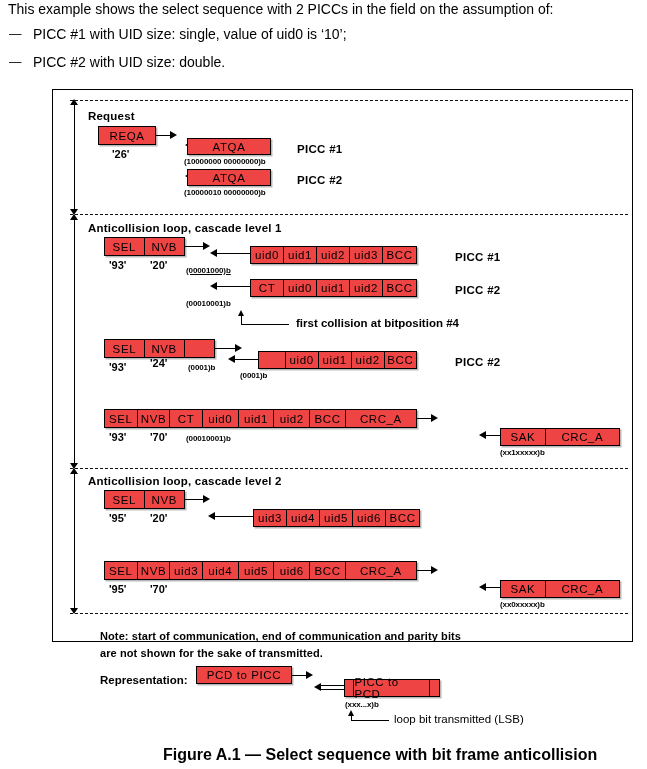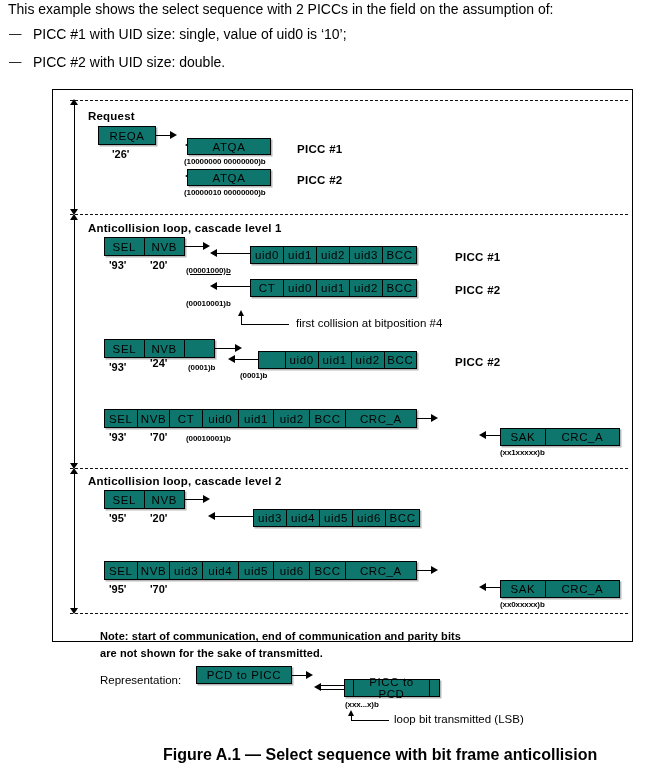--- a/index.html
+++ b/index.html
@@ -25,32 +25,32 @@
     position:absolute;height:0;border-top:1px dashed #111;
   }
   
   .vline{position:absolute;width:0;border-left:1.6px solid #000;}
   .arrw-up,.arrw-dn{position:absolute;width:0;height:0;
     border-left:4px solid transparent;border-right:4px solid transparent;}
   .arrw-up{border-bottom:6px solid #000;}
   .arrw-dn{border-top:6px solid #000;}
   
   .pkt{position:absolute;display:flex;border:1.4px solid #000;
-       background:#0f766e;box-sizing:border-box;
-       box-shadow:1.5px 1.5px 0 0 #b9b9b9;text-align:center;}
+       background:#ef4444;box-sizing:border-box;
+       box-shadow:1.5px 1.5px 0 0 #b9b9b9;}
   .pkt > .cell{
     border-right:1.4px solid #000;
     display:flex;align-items:center;justify-content:center;
     font-size:11.5px;letter-spacing:.6px;box-sizing:border-box;
     height:100%;
   }
   .pkt > .cell:last-child{border-right:none;}
   
   .lbl{position:absolute;font-size:11.5px;white-space:nowrap;}
-  .lbl.b{font-weight:normal;}
+  .lbl.b{font-weight:bold;}
   .bin{position:absolute;font-size:8px;font-weight:bold;white-space:nowrap;letter-spacing:-.1px;}
   .hex{position:absolute;font-size:11px;font-weight:bold;white-space:nowrap;}
   .picc{position:absolute;font-size:11.5px;font-weight:bold;white-space:nowrap;letter-spacing:.3px;}
   .sect{position:absolute;font-size:11.5px;font-weight:bold;white-space:nowrap;letter-spacing:.2px;}
   .note{position:absolute;font-size:11px;font-weight:bold;line-height:17px;white-space:nowrap;letter-spacing:.1px;}
   .cap{position:absolute;font-size:16px;font-weight:bold;white-space:nowrap;}
   
   .harrow{position:absolute;height:0;border-top:1.7px solid #000;}
   .hhead-r{position:absolute;width:0;height:0;
     border-top:4px solid transparent;border-bottom:4px solid transparent;

